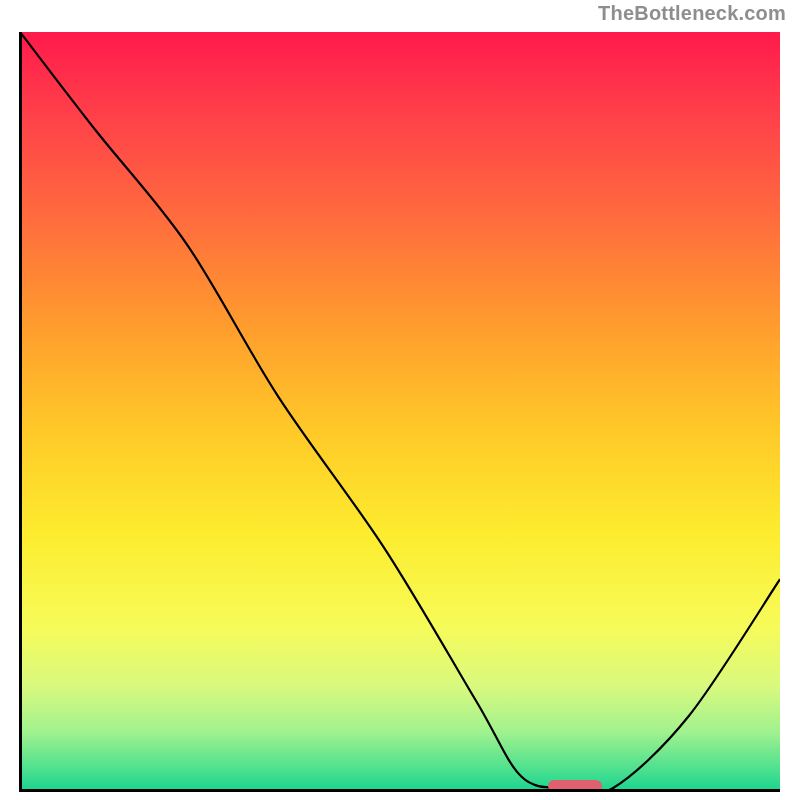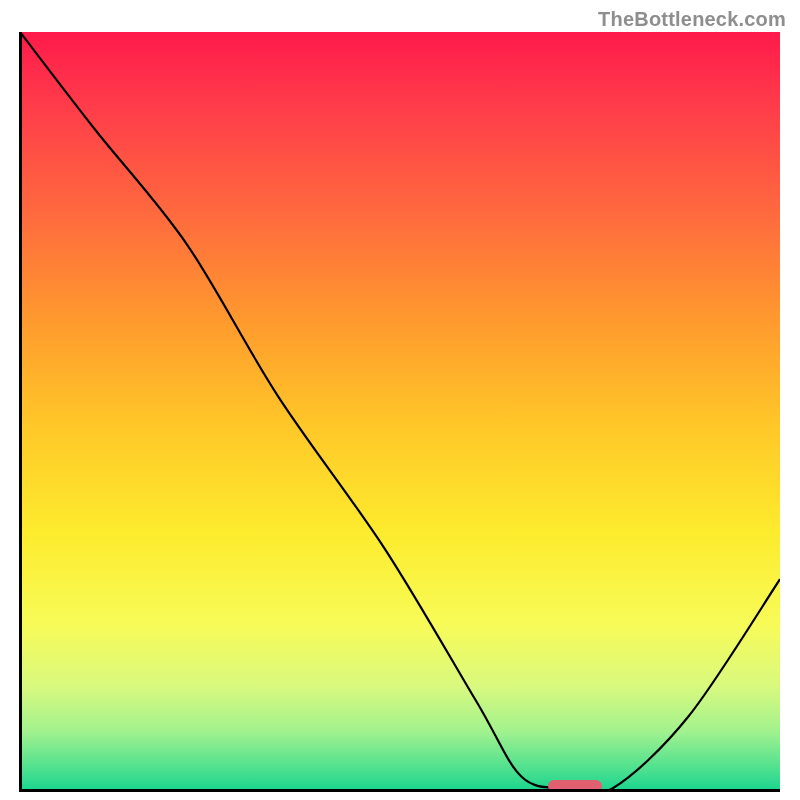--- a/index.html
+++ b/index.html
@@ -7,21 +7,20 @@
   .wrap { position: relative; width: 800px; height: 800px; }
   .attribution {
     position: absolute;
     top: 2px;
     right: 14px;
     font-family: Arial, Helvetica, sans-serif;
     font-size: 20px;
     font-weight: bold;
     color: #8e8e8e;
     letter-spacing: 0.2px;
-    margin-top: 6px;
   }
   .plot {
     position: absolute;
     left: 20px;
     top: 32px;
     width: 760px;
     height: 760px;
     background: linear-gradient(
       to bottom,
       #ff1a4b 0%,

